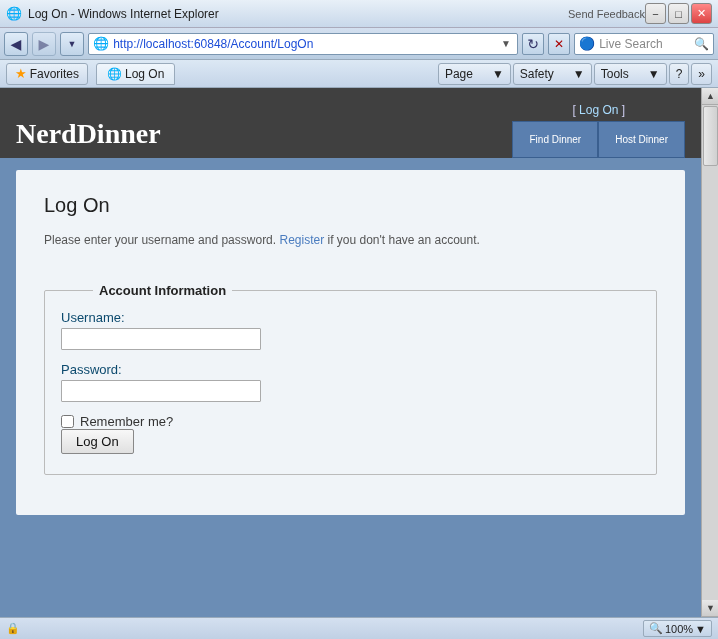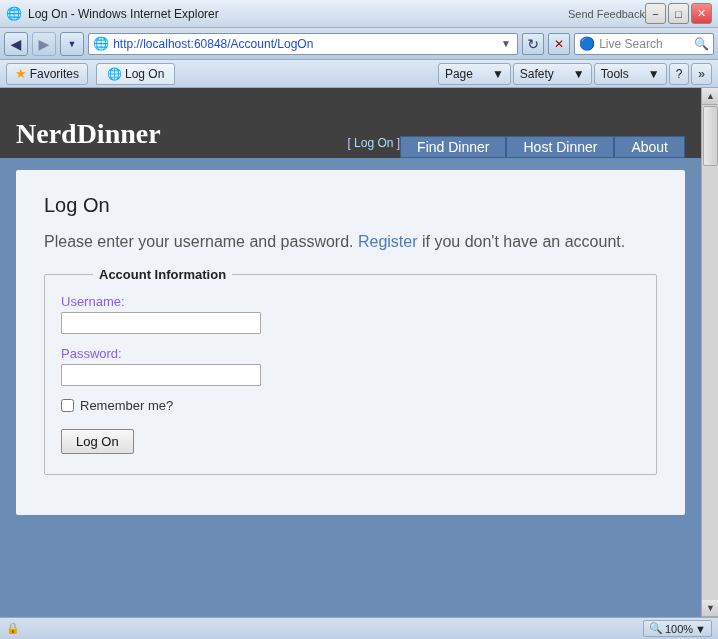--- a/index.html
+++ b/index.html
@@ -140,89 +140,89 @@
       min-height: 70px;
     }
     .nd-logo {
       font-size: 28px;
       font-weight: bold;
       color: #fff;
       font-family: Georgia, serif;
       padding-bottom: 8px;
     }
     .nd-top-right {
-      display: flex; flex-direction: row; align-items: flex-start;
+      display: flex; flex-direction: column; align-items: center;
     }
     .nd-logon-link {
       color: #cce;
       font-size: 12px;
       margin-bottom: 4px;
       white-space: nowrap;
     }
     .nd-logon-link a { color: #adf; text-decoration: none; }
     .nd-nav {
       display: flex; gap: 0;
     }
     .nd-nav-btn {
       background: #5a7faf;
       border: 1px solid #3a5f8f;
       color: #fff;
-      padding: 2px 16px;
-      font-size: 14px;
+      padding: 12px 16px;
+      font-size: 10px;
       cursor: pointer;
       font-weight: normal;
     }
 
     
     .nd-main {
       background: #f0f4f8;
       margin: 12px 16px;
       padding: 24px 28px;
       border-radius: 2px;
     }
     .nd-page-title {
       font-size: 20px;
       font-weight: normal;
       color: #222;
       margin-bottom: 16px;
     }
     .nd-desc {
-      font-size: 16px;
+      font-size: 12px;
       color: #555;
-      margin-bottom: 16px;
+      margin-bottom: 36px;
     }
     .nd-desc a { color: #4a7cbf; text-decoration: none; }
 
     .nd-fieldset {
       border: 1px solid #bbb;
       border-radius: 2px;
       padding: 12px 16px 20px 16px;
       margin-bottom: 16px;
     }
     .nd-fieldset legend {
       font-size: 13px;
       font-weight: bold;
       color: #222;
       padding: 0 6px;
       margin-left: 32px;
     }
     .nd-field { margin-bottom: 12px; }
-    .nd-label { font-size: 13px; color: #8b5cf6; margin-bottom: 3px; display: block; }
+    .nd-label { font-size: 13px; color: #0c4a6e; margin-bottom: 3px; display: block; }
     .nd-input {
       width: 200px; height: 22px;
       border: 1px solid #aaa;
       border-radius: 1px;
       padding: 2px 4px;
       font-size: 13px;
       background: #fff;
       display: block;
     }
     .nd-remember {
       display: flex; align-items: center; gap: 6px;
-      margin-bottom: 16px;
+      margin-bottom: 0;
       font-size: 13px; color: #333;
     }
     .nd-submit {
       background: linear-gradient(to bottom, #f8f8f8, #e0e0e0);
       border: 1px solid #888;
       border-radius: 2px;
       padding: 4px 14px;
       font-size: 13px;
       cursor: pointer;
       color: #111;
@@ -315,21 +315,20 @@
 
     <div class="nd-header">
       <div class="nd-logo">NerdDinner</div>
       <div class="nd-top-right">
         <div class="nd-logon-link">
           <span>[ </span><a href="#">Log On</a><span> ]</span>
         </div>
         <div class="nd-nav">
           <button class="nd-nav-btn">Find Dinner</button>
           <button class="nd-nav-btn">Host Dinner</button>
-          <button class="nd-nav-btn">About</button>
         </div>
       </div>
     </div>
 
     <div class="nd-main">
       <h2 class="nd-page-title">Log On</h2>
       <p class="nd-desc">
         <span>Please enter your username and password. </span><a href="#">Register</a><span> if you don't have an account.</span>
       </p>
 

